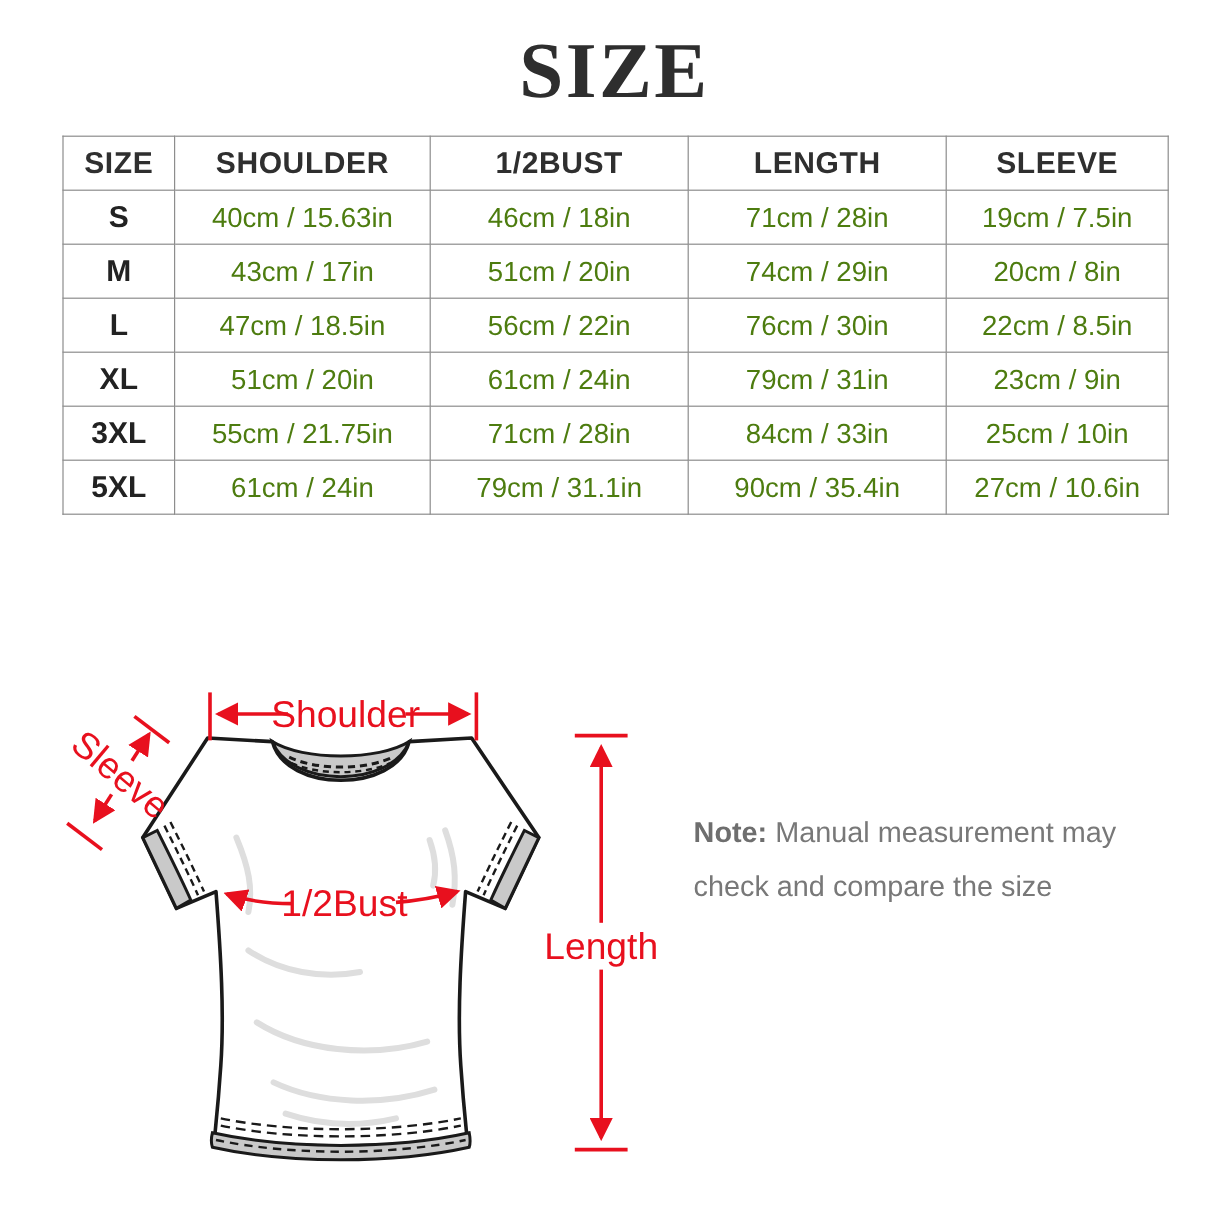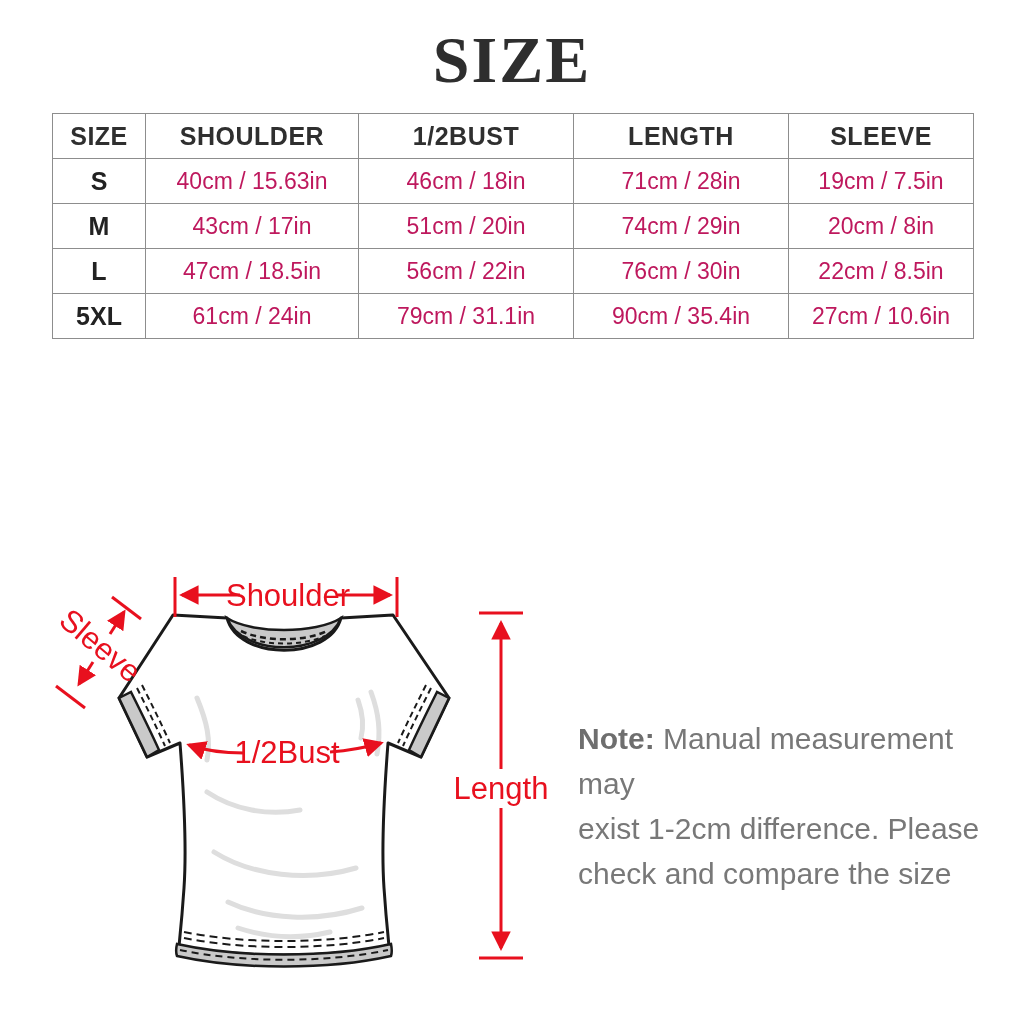--- a/index.html
+++ b/index.html
@@ -16,26 +16,26 @@
     position:absolute;left:52px;top:113px;width:921px;
     border-collapse:collapse;table-layout:fixed;
   }
   .size-table th,.size-table td{
     border:1px solid #8d8d8d;height:44px;text-align:center;vertical-align:middle;
     padding:0;line-height:1;
   }
   .size-table thead th{
     font-size:25px;font-weight:700;color:#2f2f2f;letter-spacing:0.5px;
   }
-  .size-table td{font-size:23px;font-weight:400;color:#be185d;}
+  .size-table td{font-size:23px;font-weight:400;color:#4d7c0f;}
   .size-table th.sz{font-size:25px;font-weight:700;color:#222;}
   .diagram-svg{position:absolute;left:0;top:0;width:1024px;height:1024px;}
   .note{
-    position:absolute;left:578px;top:716px;width:410px;
-    font-size:30px;line-height:45px;color:#787878;
+    position:absolute;left:578px;top:672px;width:410px;
+    font-size:24px;line-height:45px;color:#787878;
   }
   .note b{font-weight:700;color:#6e6e6e;}
   .red-label{
     font-family:"Liberation Sans",sans-serif;font-size:31px;fill:#e8101e;
   }
 </style>
 </head>
 <body>
 
 <h1 class="title">SIZE</h1>
@@ -71,20 +71,34 @@
       <td>51cm / 20in</td>
       <td>74cm / 29in</td>
       <td>20cm / 8in</td>
     </tr>
     <tr>
       <th class="sz">L</th>
       <td>47cm / 18.5in</td>
       <td>56cm / 22in</td>
       <td>76cm / 30in</td>
       <td>22cm / 8.5in</td>
+    </tr>
+    <tr>
+      <th class="sz">XL</th>
+      <td>51cm / 20in</td>
+      <td>61cm / 24in</td>
+      <td>79cm / 31in</td>
+      <td>23cm / 9in</td>
+    </tr>
+    <tr>
+      <th class="sz">3XL</th>
+      <td>55cm / 21.75in</td>
+      <td>71cm / 28in</td>
+      <td>84cm / 33in</td>
+      <td>25cm / 10in</td>
     </tr>
     <tr>
       <th class="sz">5XL</th>
       <td>61cm / 24in</td>
       <td>79cm / 31.1in</td>
       <td>90cm / 35.4in</td>
       <td>27cm / 10.6in</td>
     </tr>
   </tbody>
 </table>
@@ -161,15 +175,14 @@
   </g>
 
   <text class="red-label" x="288" y="606" text-anchor="middle">Shoulder</text>
   <text class="red-label" x="100" y="656" text-anchor="middle" transform="rotate(40 100 646)">Sleeve</text>
   <text class="red-label" x="287" y="763" text-anchor="middle">1/2Bust</text>
   <text class="red-label" x="501" y="799" text-anchor="middle">Length</text>
 </svg>
 
 <div class="note">
   <div><b>Note:</b> <span>Manual measurement may</span></div>
-  <div>exist 1-2cm difference. Please</div>
   <div>check and compare the size</div>
 </div>
 
 </body></html>

